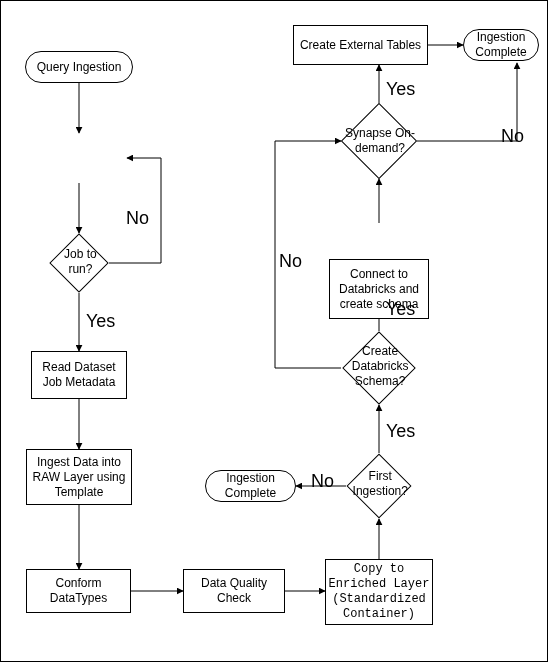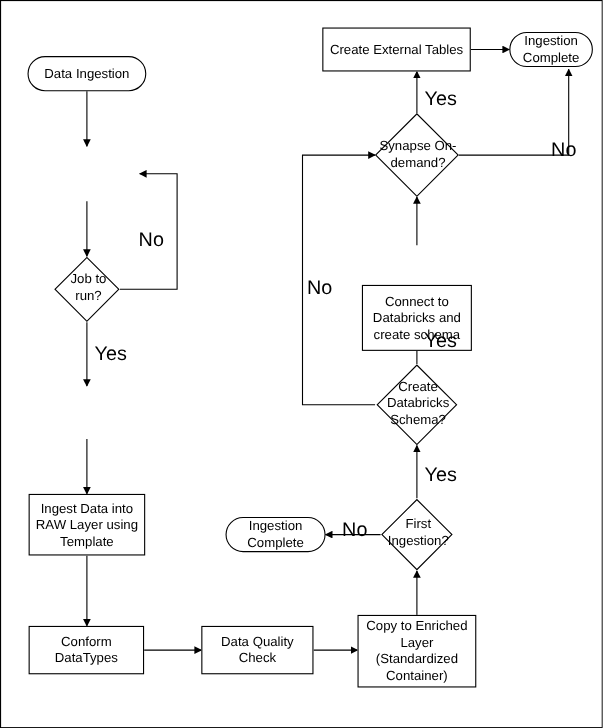--- a/index.html
+++ b/index.html
@@ -109,42 +109,45 @@
     <line x1="378" y1="222" x2="378" y2="178" marker-end="url(#arrow)"></line>
 
     <line x1="378" y1="102" x2="378" y2="64" marker-end="url(#arrow)"></line>
 
     <polyline points="416,140 516,140 516,62" marker-end="url(#arrow)"></polyline>
 
     <line x1="427" y1="44" x2="462" y2="44" marker-end="url(#arrow)"></line>
   </svg>
 
   <div class="node terminator" style="left:24px; top:50px; width:108px;">
-    <span>Data Ingestion</span>
+    <span>Query Ingestion</span>
   </div>
 
 
   <div class="decision" style="left:57px; top:241px; width:42px; height:42px;">
     <div class="dlabel">Job to run?</div>
   </div>
 
+  <div class="node process" style="left:30px; top:350px; width:96px; height:48px;">
+    <span>Read Dataset Job Metadata</span>
+  </div>
 
   <div class="node process" style="left:25px; top:448px; width:106px; height:56px;">
     <span>Ingest Data into RAW Layer using Template</span>
   </div>
 
   <div class="node process" style="left:25px; top:568px; width:105px; height:44px;">
     <span>Conform DataTypes</span>
   </div>
 
   <div class="node process" style="left:182px; top:568px; width:102px; height:44px;">
     <span>Data Quality Check</span>
   </div>
 
-  <div class="node process" style="left:324px; top:558px; width:108px; height:66px;">
+  <div class="node process" style="left:324px; top:558px; width:108px; height:66px;font-family:Liberation Mono, monospace;">
     <span>Copy to Enriched Layer (Standardized Container)</span>
   </div>
 
   <div class="decision" style="left:355px; top:462px; width:46px; height:46px;">
     <div class="dlabel">First Ingestion?</div>
   </div>
 
   <div class="node terminator" style="left:204px; top:469px; width:91px;">
     <span>Ingestion Complete</span>
   </div>

